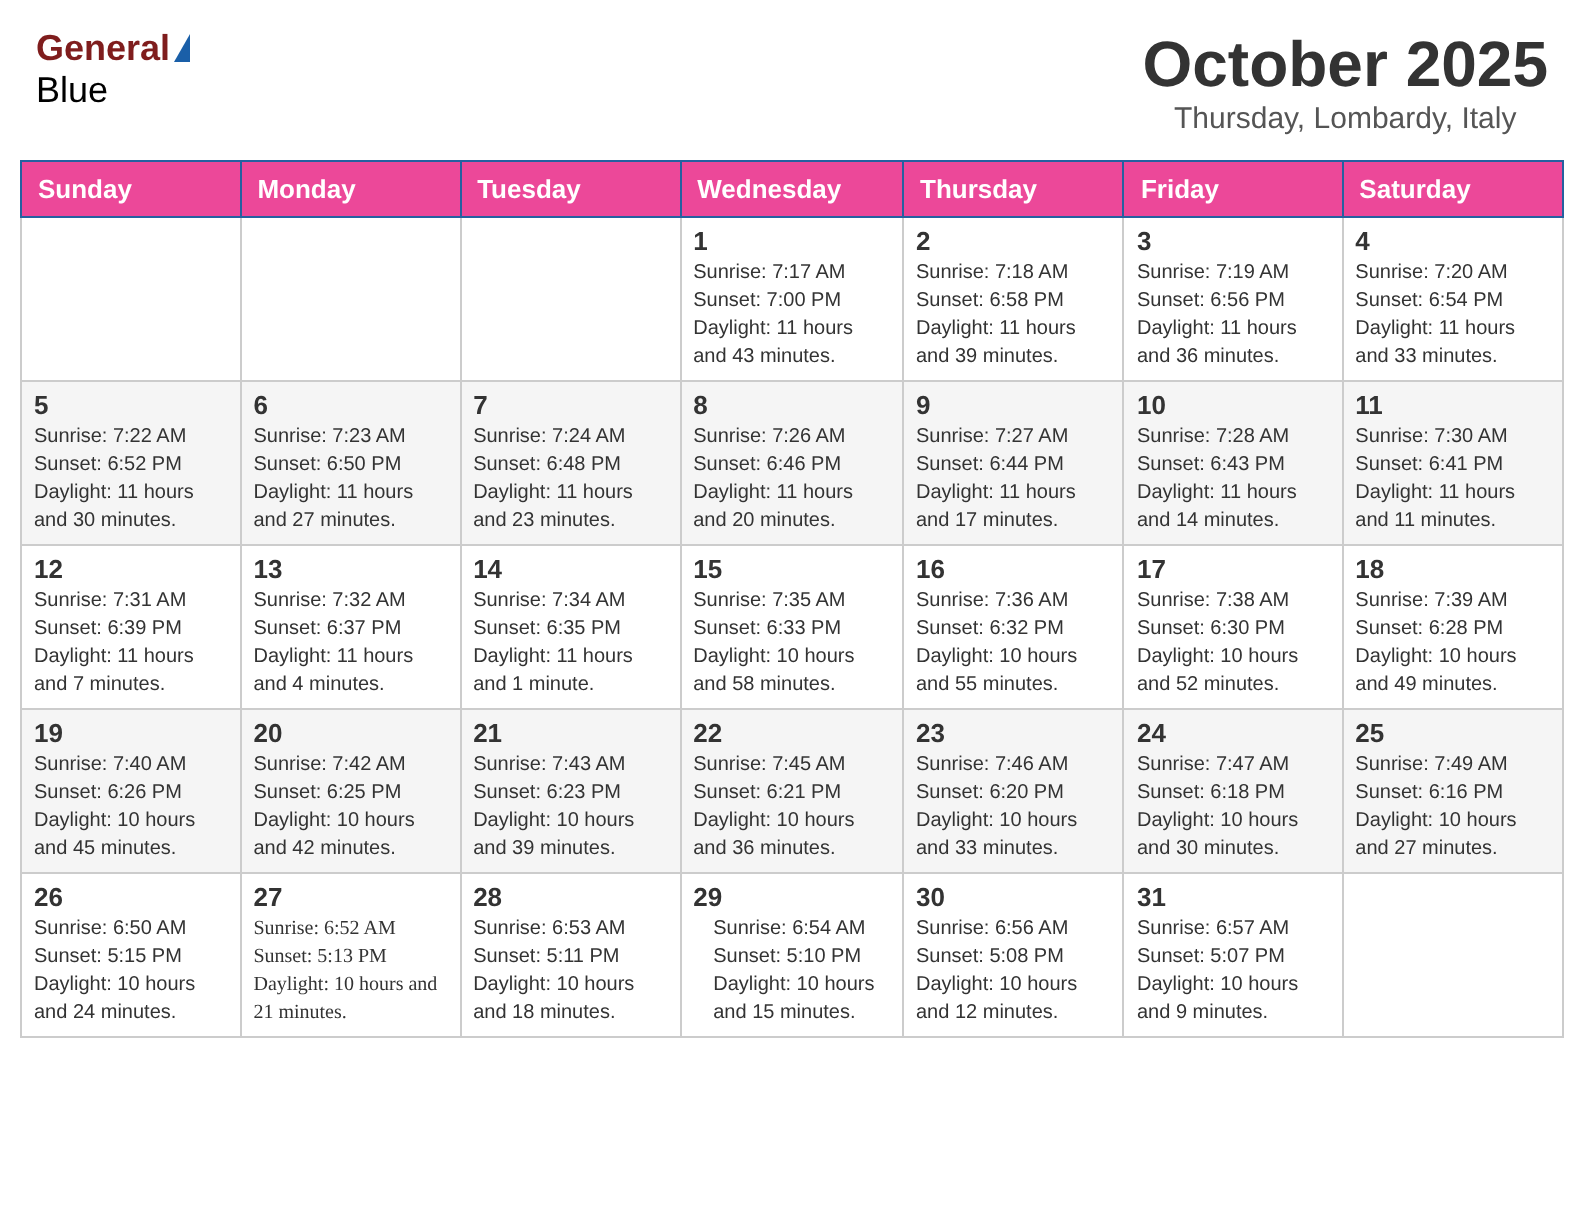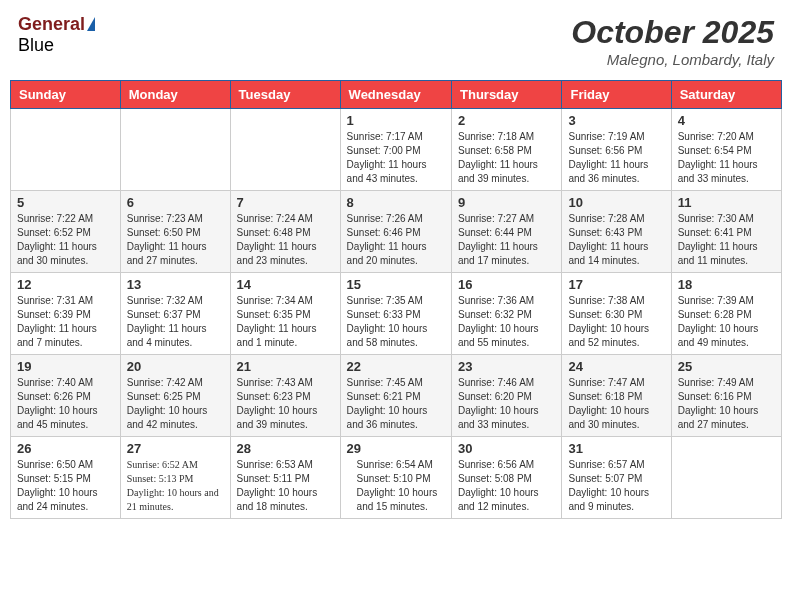--- a/index.html
+++ b/index.html
@@ -38,39 +38,38 @@
     }
     .logo-triangle {
       width: 0;
       height: 0;
       border-left: 8px solid transparent;
       border-bottom: 14px solid #1a5fa8;
       margin-left: 2px;
       margin-bottom: 2px;
     }
     .title-block {
-      text-align: right;
-      font-style: italic;
+      text-align: center;
     }
     .month-title {
       font-size: 32px;
       font-weight: bold;
       color: #333;
     }
     .location {
       font-size: 15px;
       color: #555;
     }
     .calendar {
       width: 100%;
       border-collapse: collapse;
       border: 1px solid #ccc;
     }
     .calendar th {
-      background-color: #ef4444;
+      background-color: #ec4899;
       color: #fff;
       text-align: left;
       padding: 6px 8px;
       font-size: 13px;
       border: 1px solid #2560a0;
     }
     .calendar td {
       vertical-align: top;
       padding: 4px 6px;
       border: 1px solid #ccc;
@@ -106,21 +105,21 @@
 <div class="header">
   <div class="logo">
     <div class="logo-text">
       <span class="logo-general">General</span>
       <div class="logo-triangle"></div>
     </div>
     <span class="logo-blue">Blue</span>
   </div>
   <div class="title-block">
     <div class="month-title">October 2025</div>
-    <div class="location">Malegno, Lombardy, Italy</div>
+    <div class="location">Thursday, Lombardy, Italy</div>
   </div>
 </div>
 
 <table class="calendar">
   <thead>
     <tr>
     <th>Sunday</th>
         <th>Monday</th>
         <th>Tuesday</th>
         <th>Wednesday</th>

